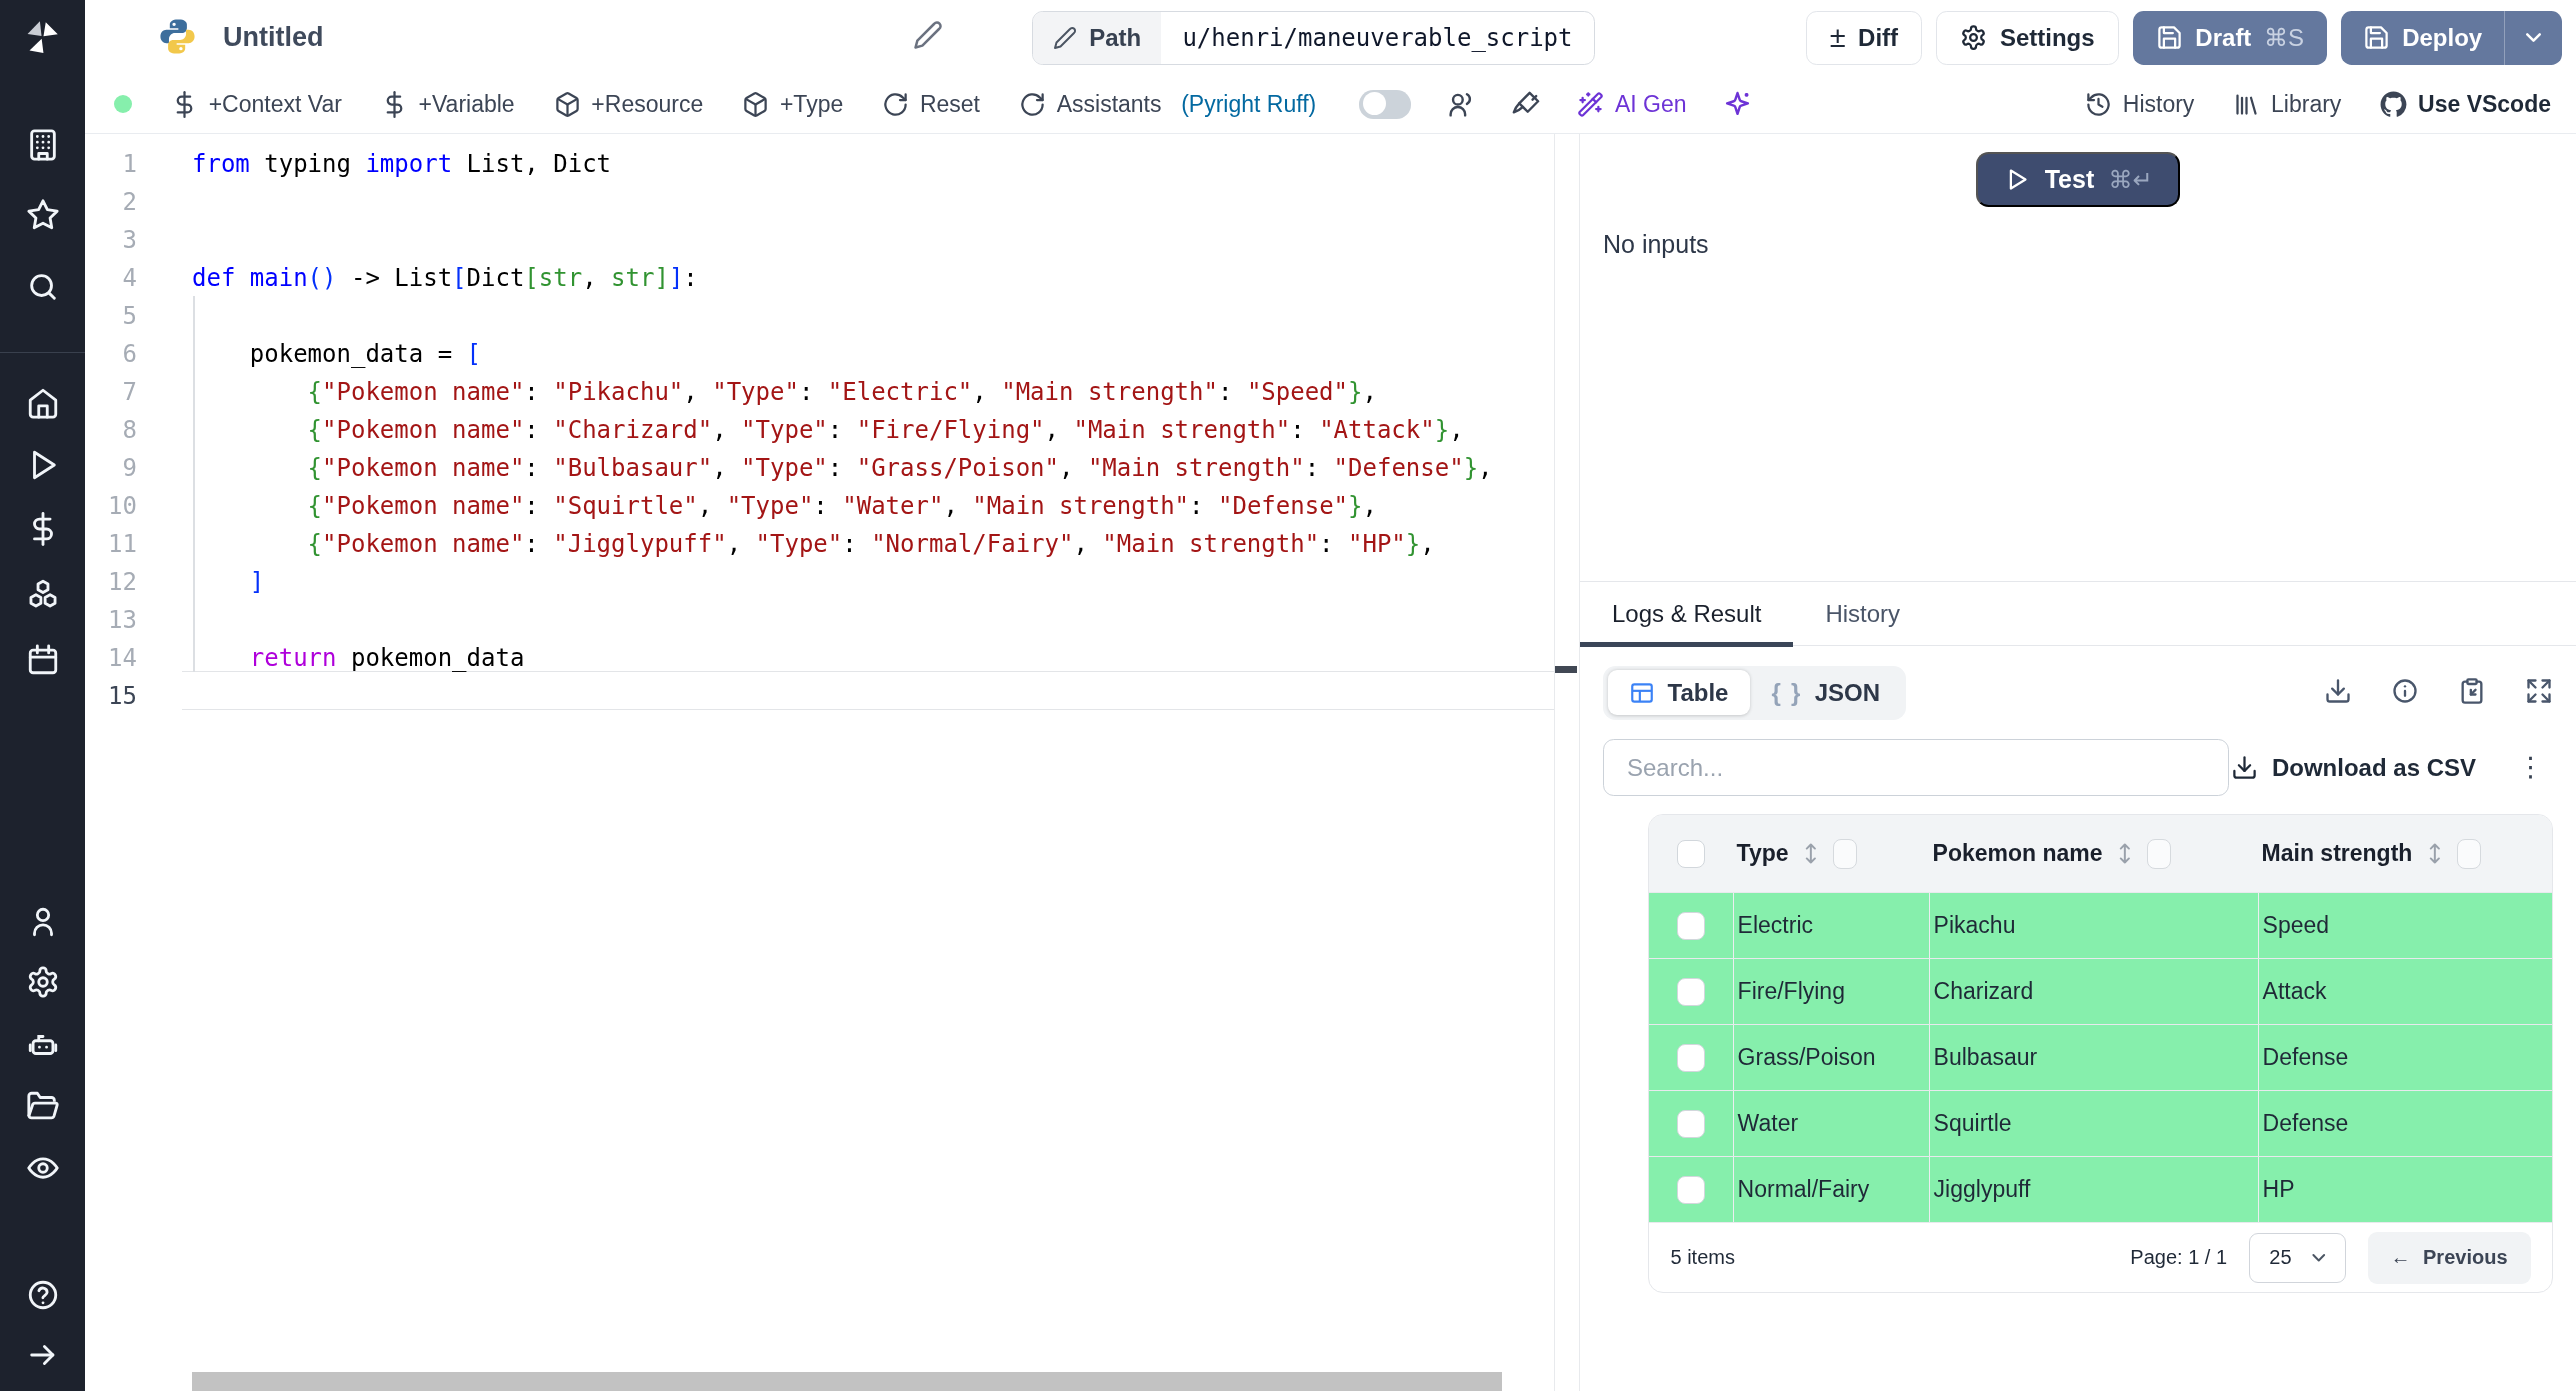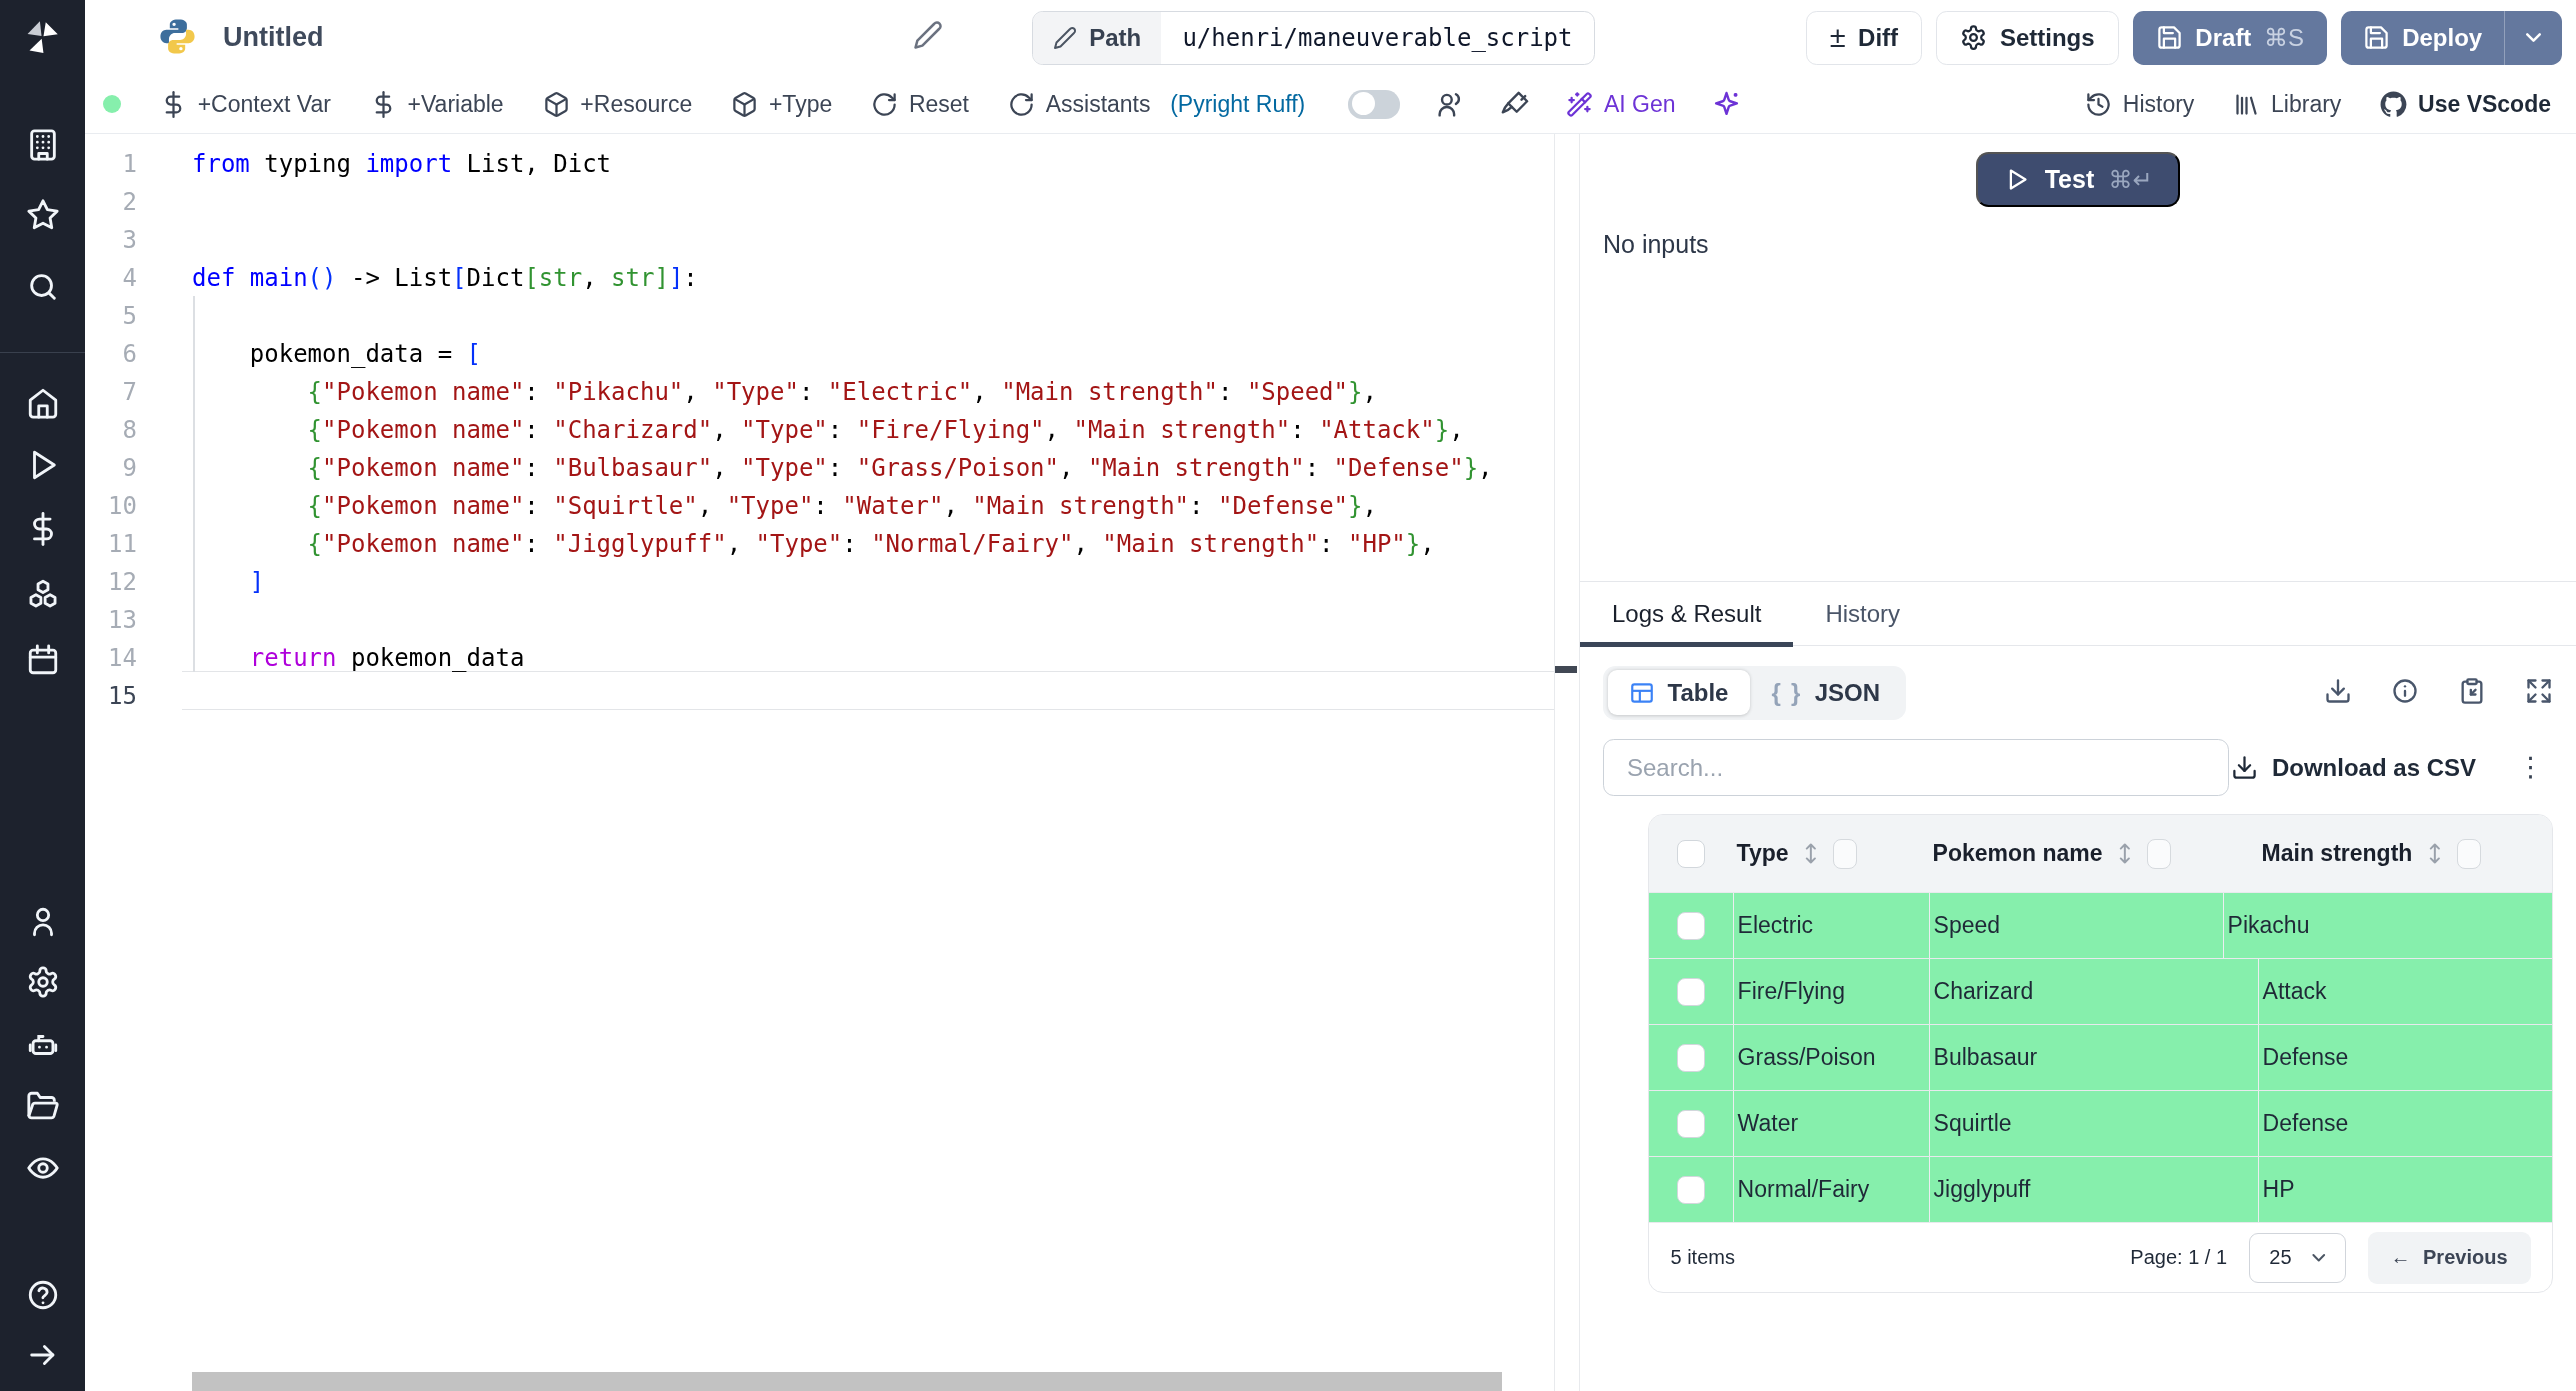--- a/index.html
+++ b/index.html
@@ -28,21 +28,21 @@
     font-size:24px; font-weight:600; cursor:pointer; }
   .btn-outline { background:#fff; border:1.8px solid #e2e5ea; color:#1f2937; }
   .btn-slate { background:#64789e; color:#fff; border:none; }
   .btn-slate .kbd { color:#c9d2e2; font-weight:400; }
   .pm-glyph { font-size:29px; line-height:1; font-weight:400; }
   .deploy-split { display:flex; align-items:stretch; background:#64789e; border-radius:10.7px; overflow:hidden; }
   .deploy-main { display:flex; align-items:center; gap:12.5px; padding:0 21.5px; height:54px; color:#fff; font-size:24px; font-weight:600; }
   .deploy-caret { display:flex; align-items:center; padding:0 16px; border-left:1.8px solid rgba(255,255,255,.3); color:#fff; }
 
   
-  .toolbar { position:absolute; left:74px; top:75px; right:0; height:59px; background:#fff;
+  .toolbar { position:absolute; left:85px; top:75px; right:0; height:59px; background:#fff;
     border-bottom:1.8px solid #e9ecf0; display:flex; align-items:center; font-size:23px; color:#3c4555; }
   .status-dot { width:18px; height:21.5px; border-radius:50%; background:#86efac; margin-left:29px; }
   .tb-item { display:flex; align-items:center; gap:10.7px; margin-left:39px; font-weight:500; cursor:pointer; white-space:nowrap; }
   .tb-item svg { width:27px; height:27px; }
   .assist-detail { color:#0369a1; font-weight:500; margin-left:9px; }
   .toggle { width:52px; height:29px; border-radius:14.3px; background:#ccd3da; position:relative; margin-left:43px; cursor:pointer; }
   .toggle .knob { position:absolute; left:3.6px; top:2.7px; width:23px; height:23px; border-radius:50%; background:#fff; }
   .icon-btn { display:flex; align-items:center; justify-content:center; margin-left:36px; color:#3c4555; cursor:pointer; }
   .purple { color:#6d33d6; }
   .tb-right { margin-left:auto; display:flex; align-items:center; margin-right:25px; }
@@ -524,22 +524,22 @@
                 </svg>
               <span class="fbox"></span>
             </div>
           </div>
           <div id="table-rows">
               <div class="trow">
                 <div class="col-cb">
                   <span class="cbx"></span>
                 </div>
                 <div class="cell col-1">Electric</div>
+                <div class="cell col-2">Pikachu</div>
                 <div class="cell col-3">Speed</div>
-                <div class="cell col-2">Pikachu</div>
               </div>
               <div class="trow">
                 <div class="col-cb">
                   <span class="cbx"></span>
                 </div>
                 <div class="cell col-1">Fire/Flying</div>
                 <div class="cell col-2">Charizard</div>
                 <div class="cell col-3">Attack</div>
               </div>
               <div class="trow">

